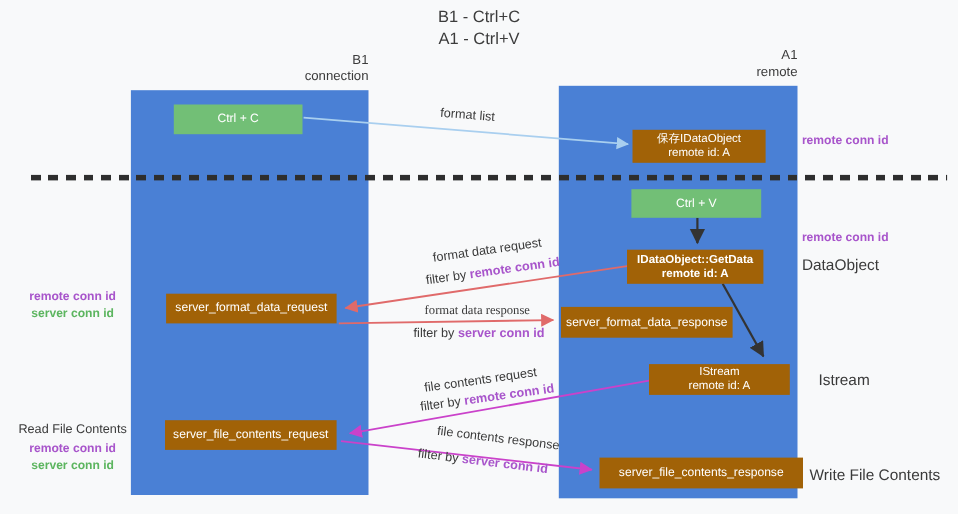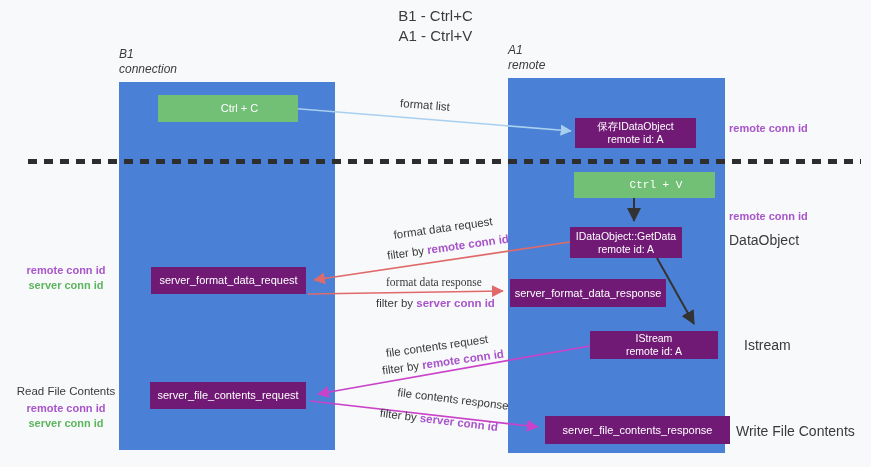--- a/index.html
+++ b/index.html
@@ -11,40 +11,40 @@
     position:relative;
     width:871px;height:467px;
     background:#f8f9fa;
     overflow:hidden;
   }
   .title{
     position:absolute;left:0;top:6px;width:871px;
     text-align:center;font-size:15px;line-height:20px;color:#3c3c3c;
   }
   .lane-header{
-    position:absolute;text-align:left;
-    font-size:12px;line-height:15px;color:#3c3c3c;font-style:italic;
+    position:absolute;text-align:right;
+    font-size:12px;line-height:15px;color:#3c3c3c;
   }
   .lane{
     position:absolute;background:#4a80d5;z-index:1;
   }
   .lane-left{left:119px;top:82px;width:216px;height:368px;}
   .lane-right{left:508px;top:78px;width:217px;height:375px;}
   .dashed-divider{
     position:absolute;left:28px;top:159px;width:833px;height:5px;z-index:3;
     background:repeating-linear-gradient(90deg,#2e2e2e 0 9px,transparent 9px 16px);
   }
   .arrows{position:absolute;left:0;top:0;z-index:2;}
   .node{
     position:absolute;z-index:4;
     display:flex;flex-direction:column;justify-content:center;align-items:center;
     color:#ffffff;font-size:11px;line-height:13px;text-align:center;
   }
-  .node.green{background:#72bf76;padding-left:23px;}
-  .node.orange{background:#701a75;}
+  .node.green{background:#72bf76;}
+  .node.orange{background:#a16207;}
   .lbl{position:absolute;z-index:5;font-size:14px;color:#3a3a3a;white-space:nowrap;}
   .lbl.b{font-weight:bold;font-size:11px;}
   .purple{color:#a855cb;font-weight:bold;}
   .greenlbl{color:#5cb55f;font-weight:bold;}
   .mid{position:absolute;z-index:5;font-size:11.5px;color:#3a3a3a;text-align:center;white-space:nowrap;}
   .left-group{position:absolute;z-index:5;width:100px;text-align:center;font-size:11px;line-height:15px;}
 </style>
 </head>
 <body>
 
@@ -95,25 +95,25 @@
 
   <div class="node green" style="left:158px;top:95px;width:117px;height:27px;">
     <span>Ctrl + C</span>
   </div>
 
   <div class="node orange" style="left:575px;top:118px;width:121px;height:30px;font-size:10.5px;">
     <span>保存IDataObject</span>
     <span>remote id: A</span>
   </div>
 
-  <div class="node green" style="left:574px;top:172px;width:118px;height:26px;font-family:Liberation Mono, monospace;">
+  <div class="node green" style="left:574px;top:172px;width:118px;height:26px;">
     <span>Ctrl + V</span>
   </div>
 
-  <div class="node orange" style="left:570px;top:227px;width:112px;height:31px;font-size:10.5px;">
+  <div class="node orange" style="left:570px;top:227px;width:124px;height:31px;font-size:10.5px;font-weight:bold;">
     <span>IDataObject::GetData</span>
     <span>remote id: A</span>
   </div>
 
   <div class="node orange" style="left:510px;top:279px;width:156px;height:28px;">
     <span>server_format_data_response</span>
   </div>
 
   <div class="node orange" style="left:151px;top:267px;width:155px;height:27px;">
     <span>server_format_data_request</span>

